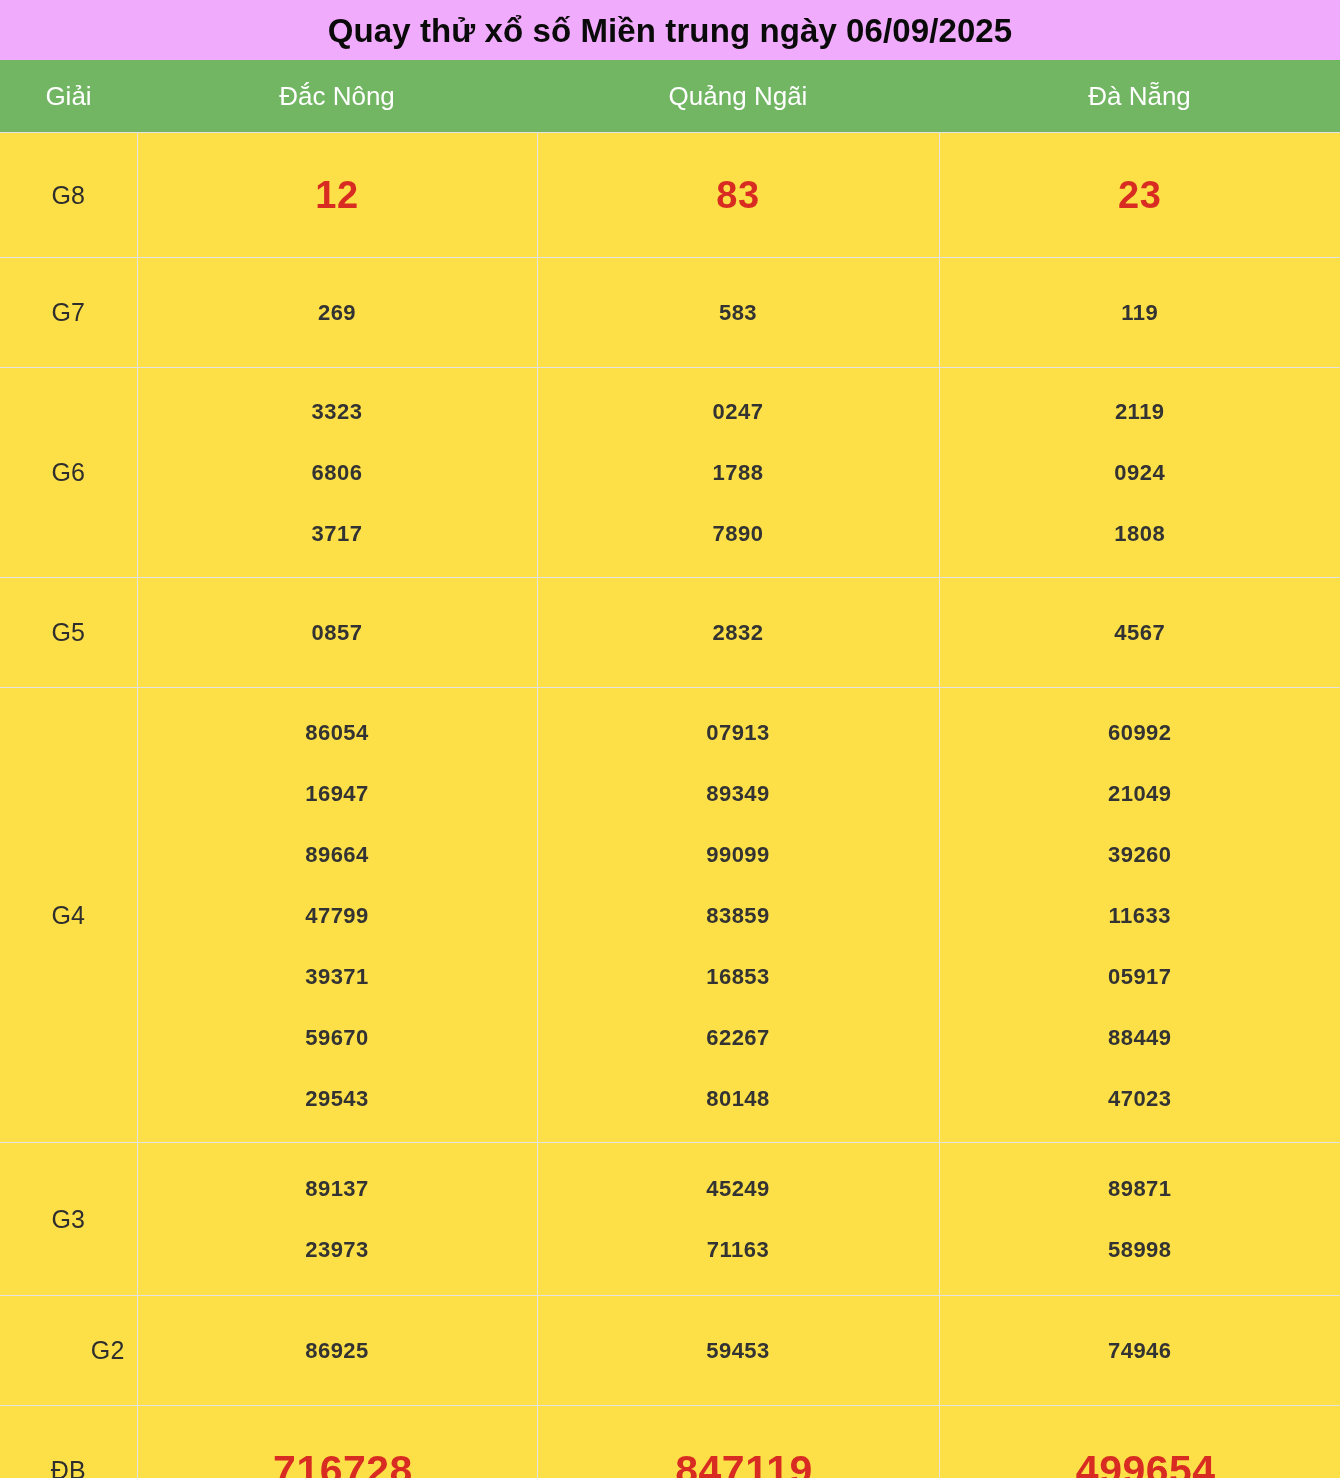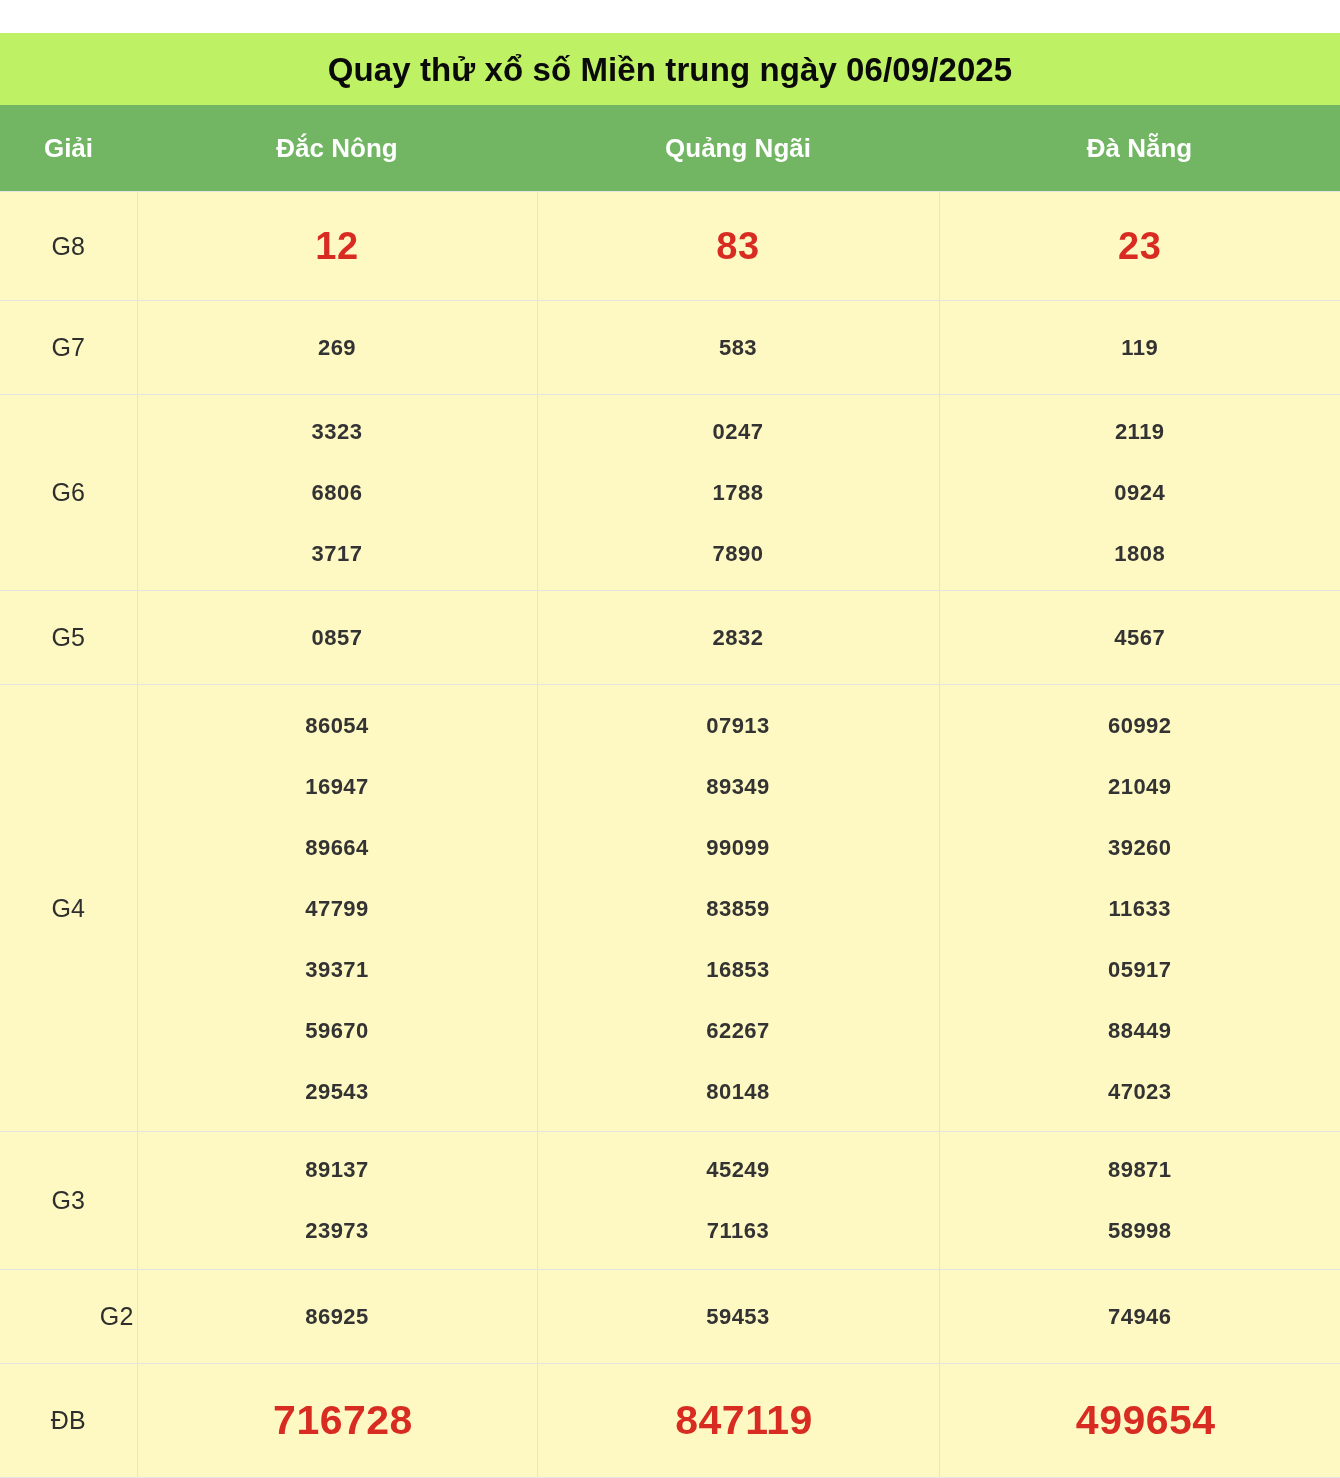--- a/index.html
+++ b/index.html
@@ -19,27 +19,26 @@
   .page {
     width: 1340px;
     height: 1478px;
     display: flex;
     flex-direction: column;
     background: #ffffff;
   }
 
   
   .title-bar {
-    height: 72px;
-    background: #bef264;
+    height: 60px;
+    background: #f0abfc;
     display: flex;
     align-items: center;
     justify-content: center;
     flex: 0 0 auto;
-    margin-top: 33px;
   }
   .title-text {
     font-size: 33px;
     font-weight: bold;
     color: #0a0a0a;
     letter-spacing: 0.1px;
     line-height: 1;
     white-space: nowrap;
   }
 
@@ -52,37 +51,37 @@
   }
   .lottery-table col.c-prize  { width: 137px; }
   .lottery-table col.c-prov1  { width: 400px; }
   .lottery-table col.c-prov2  { width: 402px; }
   .lottery-table col.c-prov3  { width: 401px; }
 
   thead th {
     background: #72b664;
     color: #ffffff;
     font-size: 26px;
-    font-weight: bold;
+    font-weight: normal;
     height: 72px;
-    padding: 7px;
+    padding: 0;
     border: 0;
     text-align: center;
     vertical-align: middle;
     line-height: 1;
   }
 
   tbody td {
     border: 1px solid #e3e3e3;
     border-left: none;
     border-right: 1px solid #e3e3e3;
     text-align: center;
     vertical-align: middle;
-    background: #fef9c3;
-    padding: 3px;
+    background: #fde047;
+    padding: 12px;
   }
   tbody tr td:first-child {
     border-left: none;
   }
   tbody tr td:last-child {
     border-right: none;
   }
 
   .prize-label {
     font-size: 25px;

